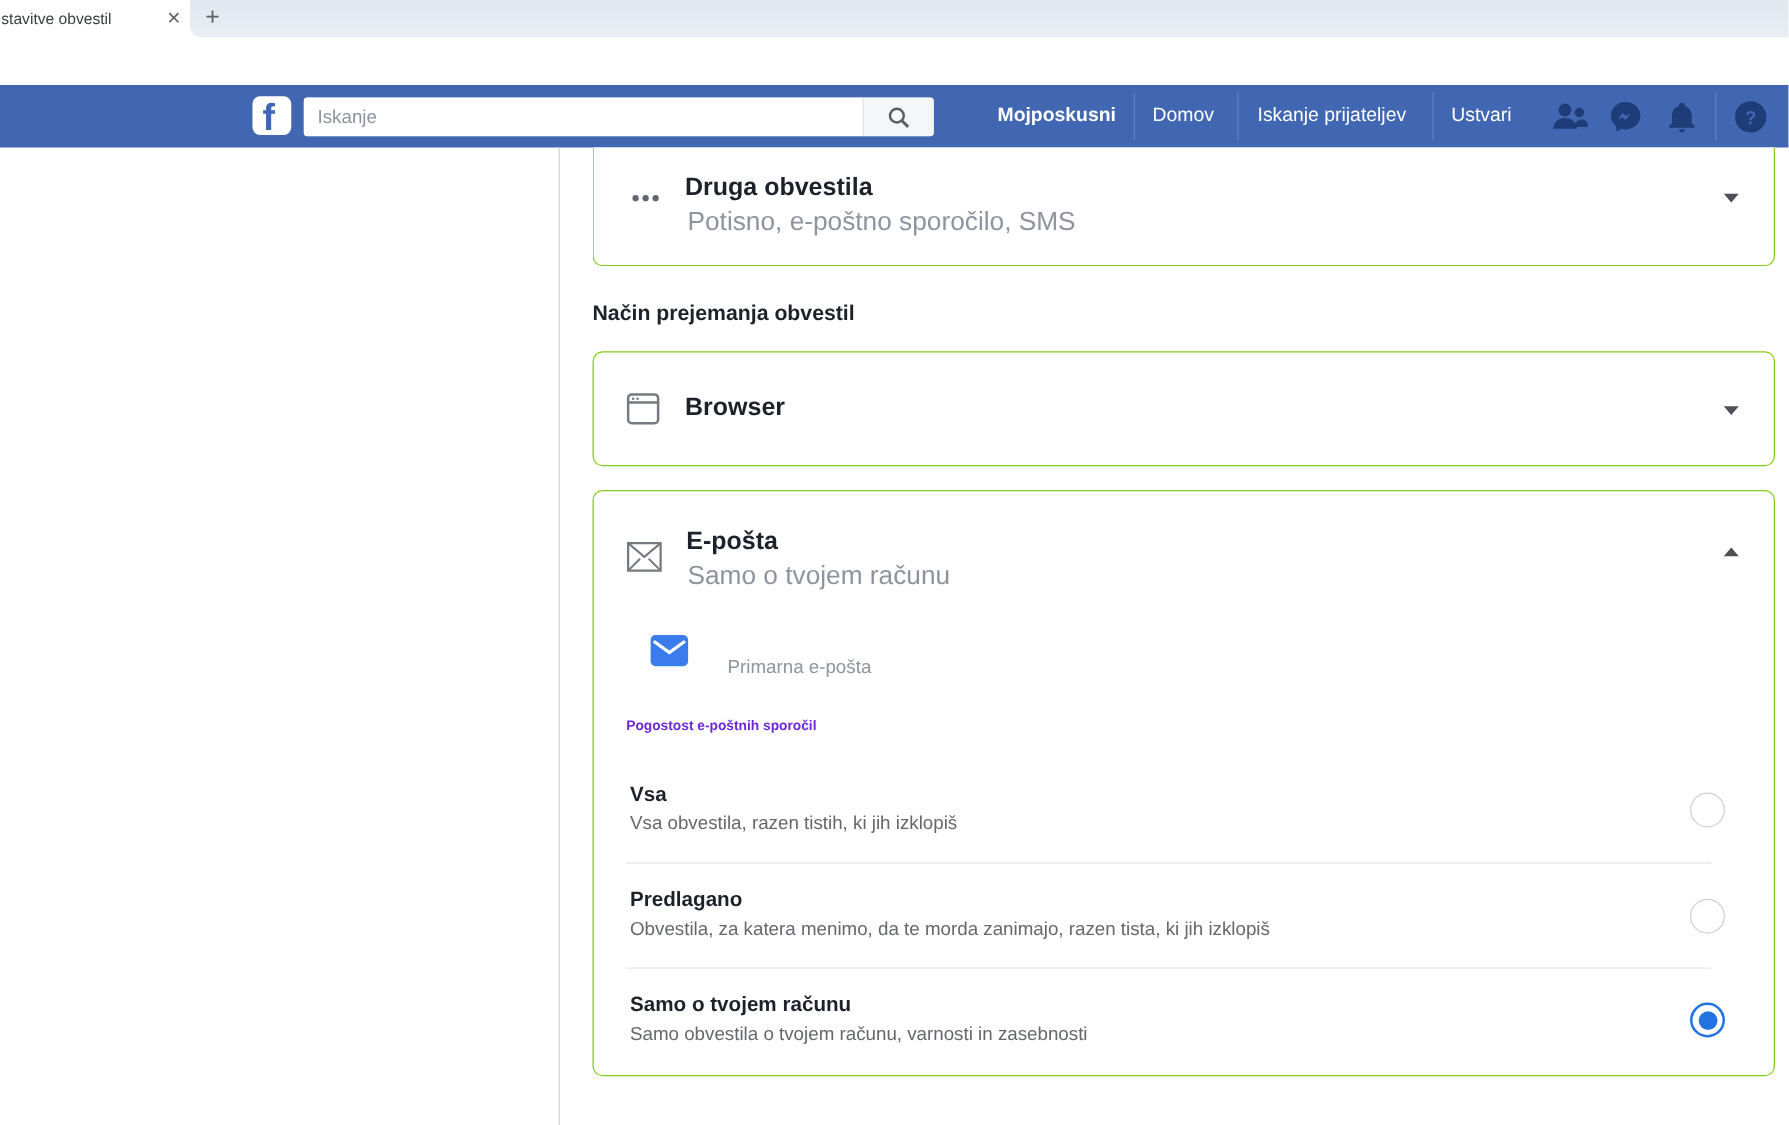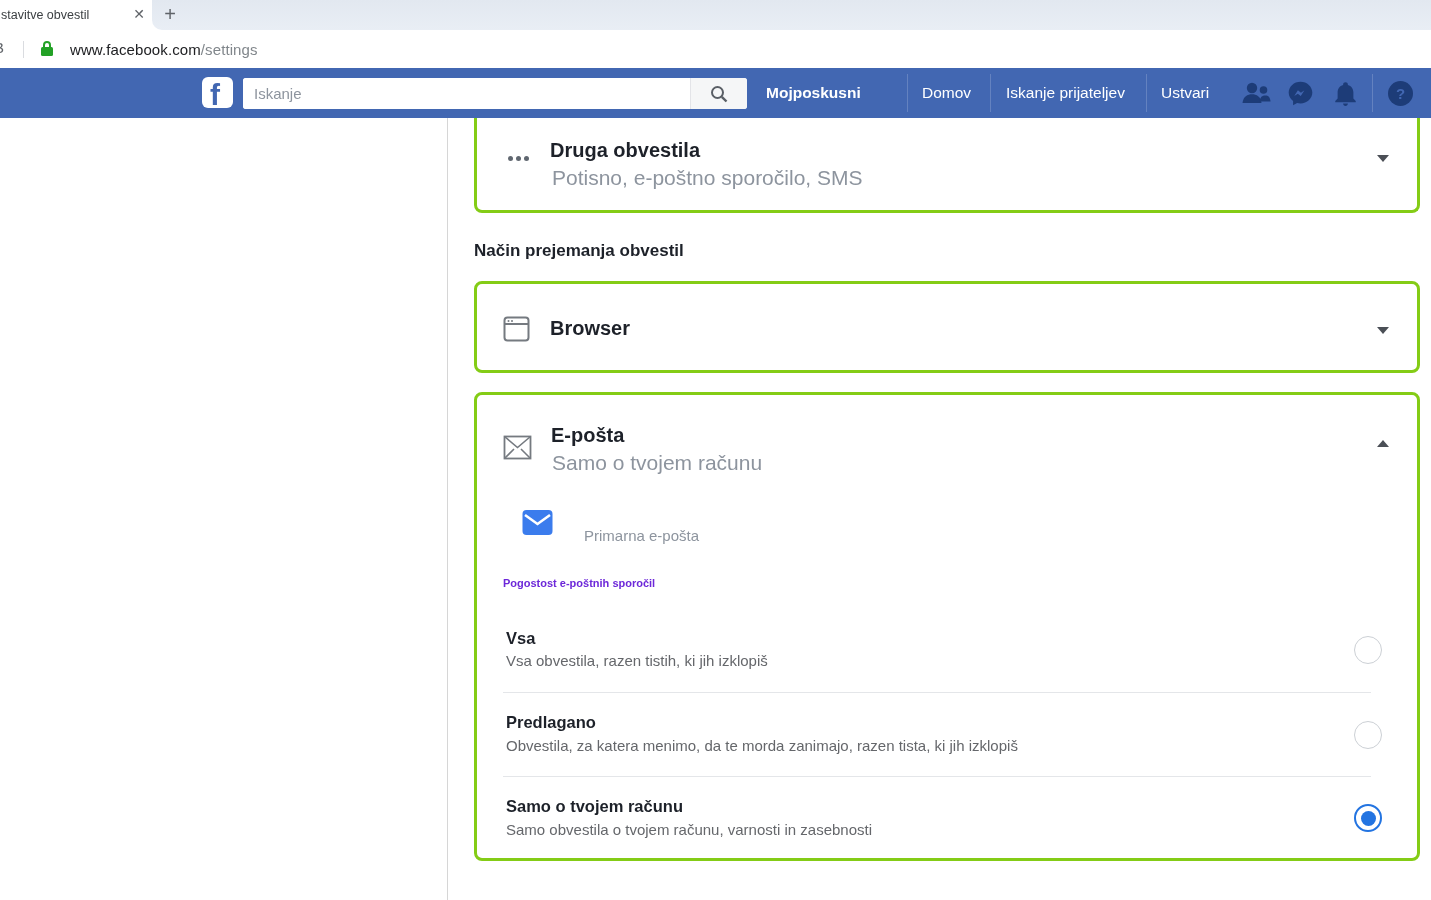--- a/index.html
+++ b/index.html
@@ -39,29 +39,29 @@
   .search { position:absolute; top:10px; left:243px; width:504px; height:31px;
     border-radius:3px; overflow:hidden; display:flex; background:#fff; }
   .search input { flex:1; border:0; outline:0; padding:0 11px; font-size:15px; color:#1d2129;
     font-family:"Liberation Sans", sans-serif; }
   .search input::placeholder { color:#8d949e; opacity:1; }
   .search-btn { width:57px; background:#f5f6f7; border-left:1px solid #e3e4e8;
     display:flex; align-items:center; justify-content:center; }
 
   .avatar { position:absolute; top:79px; left:764px; width:29px; height:29px;
     border-radius:50%; background:#fff; overflow:hidden; }
-  .hdr-name { position:absolute; top:84px; left:766px; font-size:15.5px; font-weight:700; color:#fff; }
+  .hdr-name { position:absolute; top:84px; left:798px; font-size:15.5px; font-weight:700; color:#fff; }
   .hdr-sep { position:absolute; top:74px; width:1px; height:38px; background:rgba(255,255,255,.18); }
   .hdr-nav { position:absolute; top:84px; font-size:15.5px; font-weight:400; color:#fff; white-space:nowrap; }
   .hdr-icon { position:absolute; top:80px; }
 
   
   .v-divider { position:absolute; top:118px; bottom:0; left:447px; width:1px; background:#d6d6d6; }
 
-  .card { position:absolute; background:#fff; border:3px solid #84cc16; border-radius:8px; }
+  .card { position:absolute; background:#fff; border:1px solid #84cc16; border-radius:8px; }
   .card-cut { border-top:none; border-radius:0 0 8px 8px; }
 
   .card-title { position:absolute; font-size:20px; font-weight:700; color:#1d2129; }
   .card-sub { position:absolute; font-size:21px; color:#8d949e; }
 
   .dots-icon { position:absolute; display:flex; gap:3px; }
   .dots-icon i { width:5px; height:5px; border-radius:50%; background:#606770; }
 
   .chev { position:absolute; width:0; height:0; border-left:6px solid transparent;
     border-right:6px solid transparent; }
@@ -92,33 +92,20 @@
 
   <div class="tabstrip">
     <div class="tabstrip-rest"></div>
     <div class="tab-active">
       <span class="tab-title">stavitve obvestil</span>
     </div>
     <span class="tab-close">✕</span>
     <span class="newtab-btn">+</span>
   </div>
 
-  <div class="urlrow">
-    <span class="frag-icon"><span>B</span></span>
-    <span class="url-sep"></span>
-    <span class="lock-icon">
-      <svg width="18" height="20" viewBox="0 0 18 20">
-        <rect x="3" y="8" width="12" height="9" rx="1.5" fill="#23a126"></rect>
-        <path d="M6 8V6a3 3 0 0 1 6 0v2" fill="none" stroke="#23a126" stroke-width="2"></path>
-      </svg>
-    </span>
-    <span class="url-text">
-      <span class="url-host">www.facebook.com</span><span class="url-path">/settings</span>
-    </span>
-  </div>
 
   <div class="fb-header">
     <div class="fb-logo">f</div>
     <div class="search">
       <input type="text" placeholder="Iskanje" style="">
       <div class="search-btn">
         <svg width="20" height="20" viewBox="0 0 20 20">
           <circle cx="8.5" cy="8.5" r="5.5" fill="none" stroke="#5a5f66" stroke-width="2"></circle>
           <line x1="12.8" y1="12.8" x2="17.5" y2="17.5" stroke="#5a5f66" stroke-width="2.4"></line>
         </svg>

